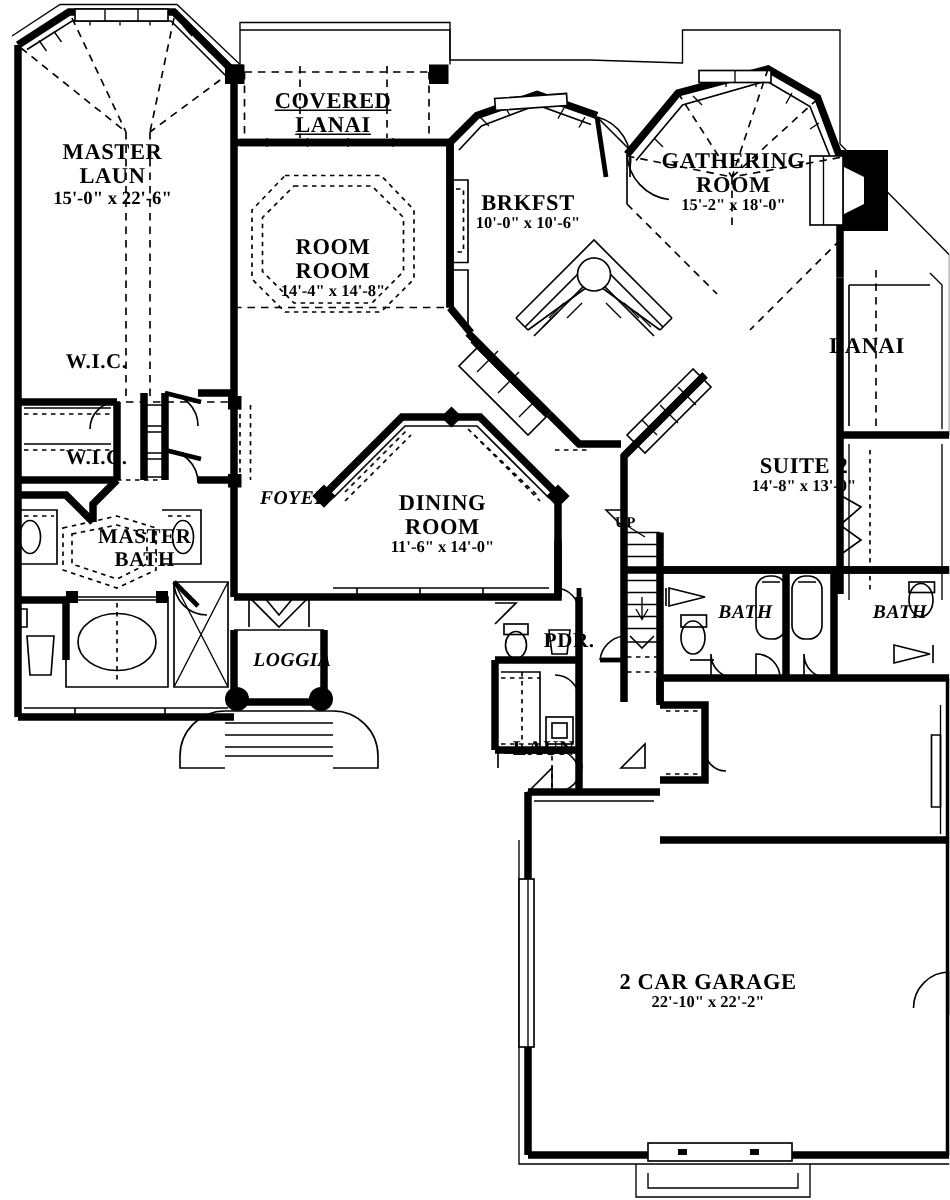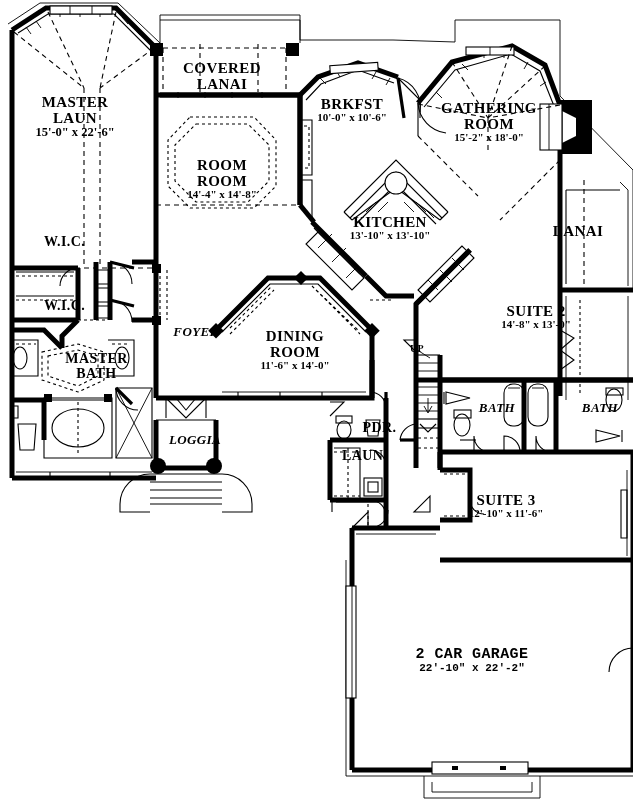--- a/index.html
+++ b/index.html
@@ -382,46 +382,42 @@
   </g>
 
 </svg>
 
 <div class="rm-label ctr" style="left:75px;top:94px;">
   <div class="rm-name">MASTER</div>
   <div class="rm-name">LAUN</div>
   <div class="rm-dim">15'-0" x 22'-6"</div>
 </div>
 
-<div class="rm-label ctr" style="left:222px;top:60px;">
+<div class="rm-label ctr" style="left:222px;top:60px;text-decoration:underline;">
   <div class="rm-name">COVERED</div>
   <div class="rm-name">LANAI</div>
 </div>
 
 <div class="rm-label ctr" style="left:222px;top:157px;">
   <div class="rm-name">ROOM</div>
   <div class="rm-name">ROOM</div>
   <div class="rm-dim sm">14'-4" x 14'-8"</div>
 </div>
 
-<div class="rm-label ctr" style="left:352px;top:96px;">
+<div class="rm-label ctr" style="left:352px;top:128px;">
   <div class="rm-name">BRKFST</div>
   <div class="rm-dim sm">10'-0" x 10'-6"</div>
 </div>
 
 <div class="rm-label ctr" style="left:489px;top:100px;">
   <div class="rm-name">GATHERING</div>
   <div class="rm-name">ROOM</div>
   <div class="rm-dim sm">15'-2" x 18'-0"</div>
 </div>
 
-<div class="rm-label ctr" style="left:390px;top:214px;">
-  <div class="rm-name">KITCHEN</div>
-  <div class="rm-dim sm">13'-10" x 13'-10"</div>
-</div>
 
 <div class="rm-label ctr" style="left:578px;top:223px;">
   <div class="rm-name">LANAI</div>
 </div>
 
 <div class="rm-label ctr" style="left:536px;top:303px;">
   <div class="rm-name">SUITE 2</div>
   <div class="rm-dim sm">14'-8" x 13'-0"</div>
 </div>
 
@@ -445,42 +441,38 @@
 
 <div class="rm-label ctr" style="left:74px;top:351px;">
   <div class="rm-name xs">MASTER</div>
   <div class="rm-name xs">BATH</div>
 </div>
 
 <div class="rm-label ctr" style="left:352px;top:420px;padding-left:10px;">
   <div class="rm-name xs">PDR.</div>
 </div>
 
-<div class="rm-label ctr" style="left:342px;top:448px;">
+<div class="rm-label ctr" style="left:342px;top:492px;">
   <div class="rm-name xs">LAUN.</div>
 </div>
 
 <div class="rm-label ctr" style="left:195px;top:433px;">
   <div class="rm-name sm">LOGGIA</div>
 </div>
 
 <div class="rm-label ctr" style="left:497px;top:401px;">
   <div class="rm-name sm">BATH</div>
 </div>
 
 <div class="rm-label ctr" style="left:600px;top:401px;">
   <div class="rm-name sm">BATH</div>
 </div>
 
-<div class="rm-label ctr" style="left:506px;top:492px;">
-  <div class="rm-name">SUITE 3</div>
-  <div class="rm-dim sm">12'-10" x 11'-6"</div>
-</div>
-
-<div class="rm-label ctr" style="left:472px;top:647px;font-family:Liberation Mono, monospace;">
+
+<div class="rm-label ctr" style="left:472px;top:647px;">
   <div class="rm-name">2 CAR GARAGE</div>
   <div class="rm-dim sm">22'-10" x 22'-2"</div>
 </div>
 
 <div class="rm-label ctr" style="left:417px;top:344px;">
   <div class="rm-name xxs">UP</div>
 </div>
 
 </div>
 

